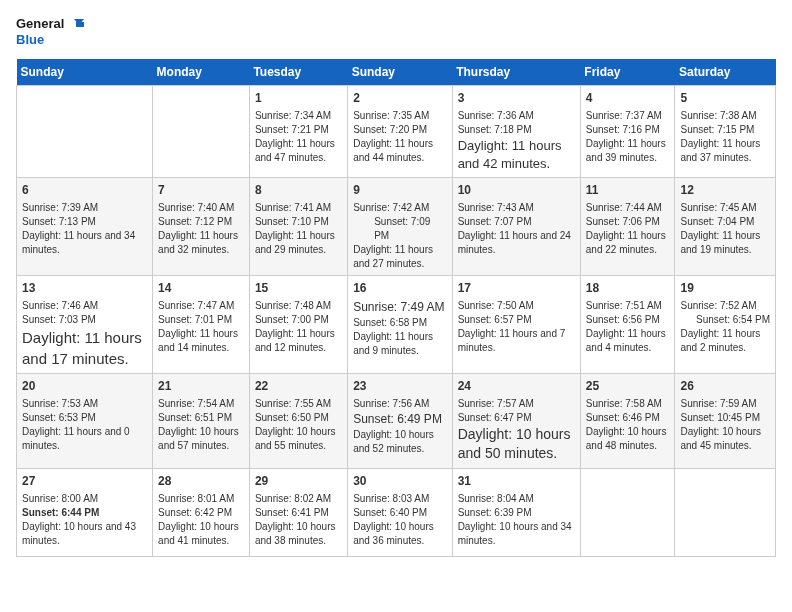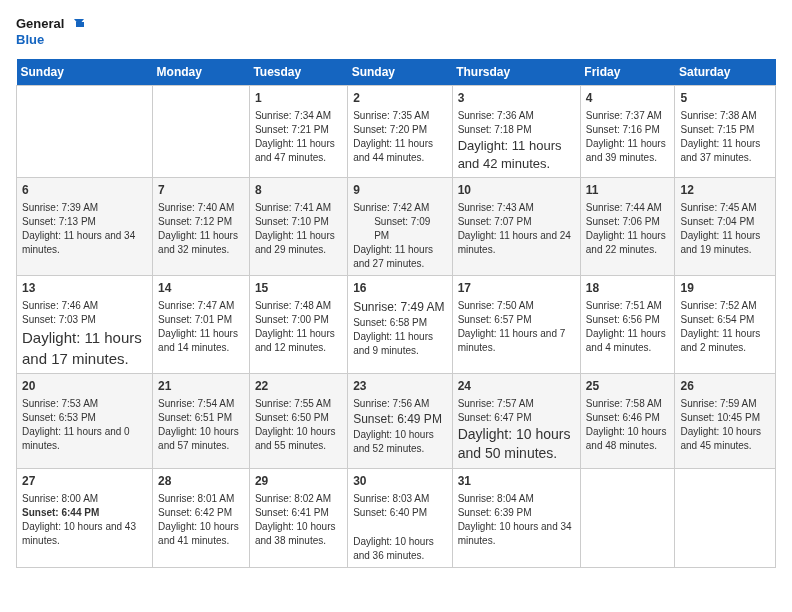--- a/index.html
+++ b/index.html
@@ -217,21 +217,21 @@
         </td>
         <td>
           <span class="day-num">18</span>
           <span style="display: block; font-size: 10px;">Sunrise: 7:51 AM</span>
           <span style="display: block; font-size: 10px;">Sunset: 6:56 PM</span>
           <span style="display: block; font-size: 10px;">Daylight: 11 hours and 4 minutes.</span>
         </td>
         <td>
           <span class="day-num">19</span>
           <span style="display: block; font-size: 10px;">Sunrise: 7:52 AM</span>
-          <span style="display: block; font-size: 10px;">Sunset: 6:54 PM</span>
+          <span style="display: block; font-size: 10px; text-align: right;">Sunset: 6:54 PM</span>
           <span style="display: block; font-size: 10px;">Daylight: 11 hours and 2 minutes.</span>
         </td>
       </tr>
       <tr>
         <td>
           <span class="day-num">20</span>
           <span style="display: block; font-size: 10px;">Sunrise: 7:53 AM</span>
           <span style="display: block; font-size: 10px;">Sunset: 6:53 PM</span>
           <span style="display: block; font-size: 10px;">Daylight: 11 hours and 0 minutes.</span>
         </td>
@@ -288,21 +288,21 @@
         <td>
           <span class="day-num">29</span>
           <span style="display: block; font-size: 10px;">Sunrise: 8:02 AM</span>
           <span style="display: block; font-size: 10px;">Sunset: 6:41 PM</span>
           <span style="display: block; font-size: 10px;">Daylight: 10 hours and 38 minutes.</span>
         </td>
         <td>
           <span class="day-num">30</span>
           <span style="display: block; font-size: 10px;">Sunrise: 8:03 AM</span>
           <span style="display: block; font-size: 10px;">Sunset: 6:40 PM</span>
-          <span style="display: block; font-size: 10px; margin-top: 15px;">Daylight: 10 hours and 36 minutes.</span>
+          <span style="display: block; font-size: 10px;">Daylight: 10 hours and 36 minutes.</span>
         </td>
         <td>
           <span class="day-num">31</span>
           <span style="display: block; font-size: 10px;">Sunrise: 8:04 AM</span>
           <span style="display: block; font-size: 10px;">Sunset: 6:39 PM</span>
           <span style="display: block; font-size: 10px;">Daylight: 10 hours and 34 minutes.</span>
         </td>
         <td class="empty"></td>
         <td class="empty"></td>
       </tr>

